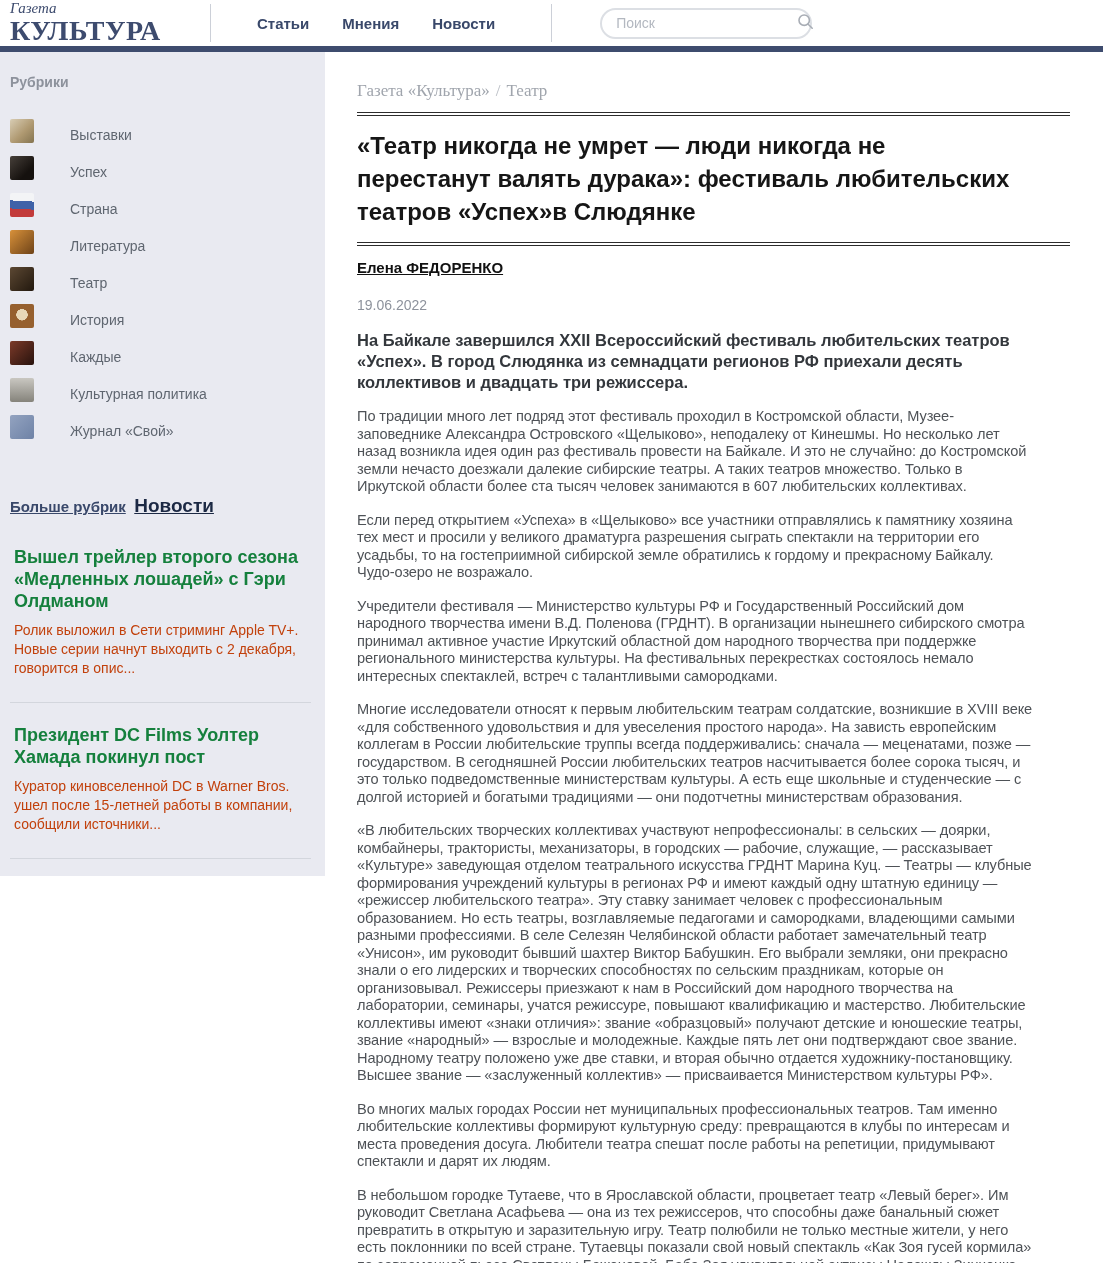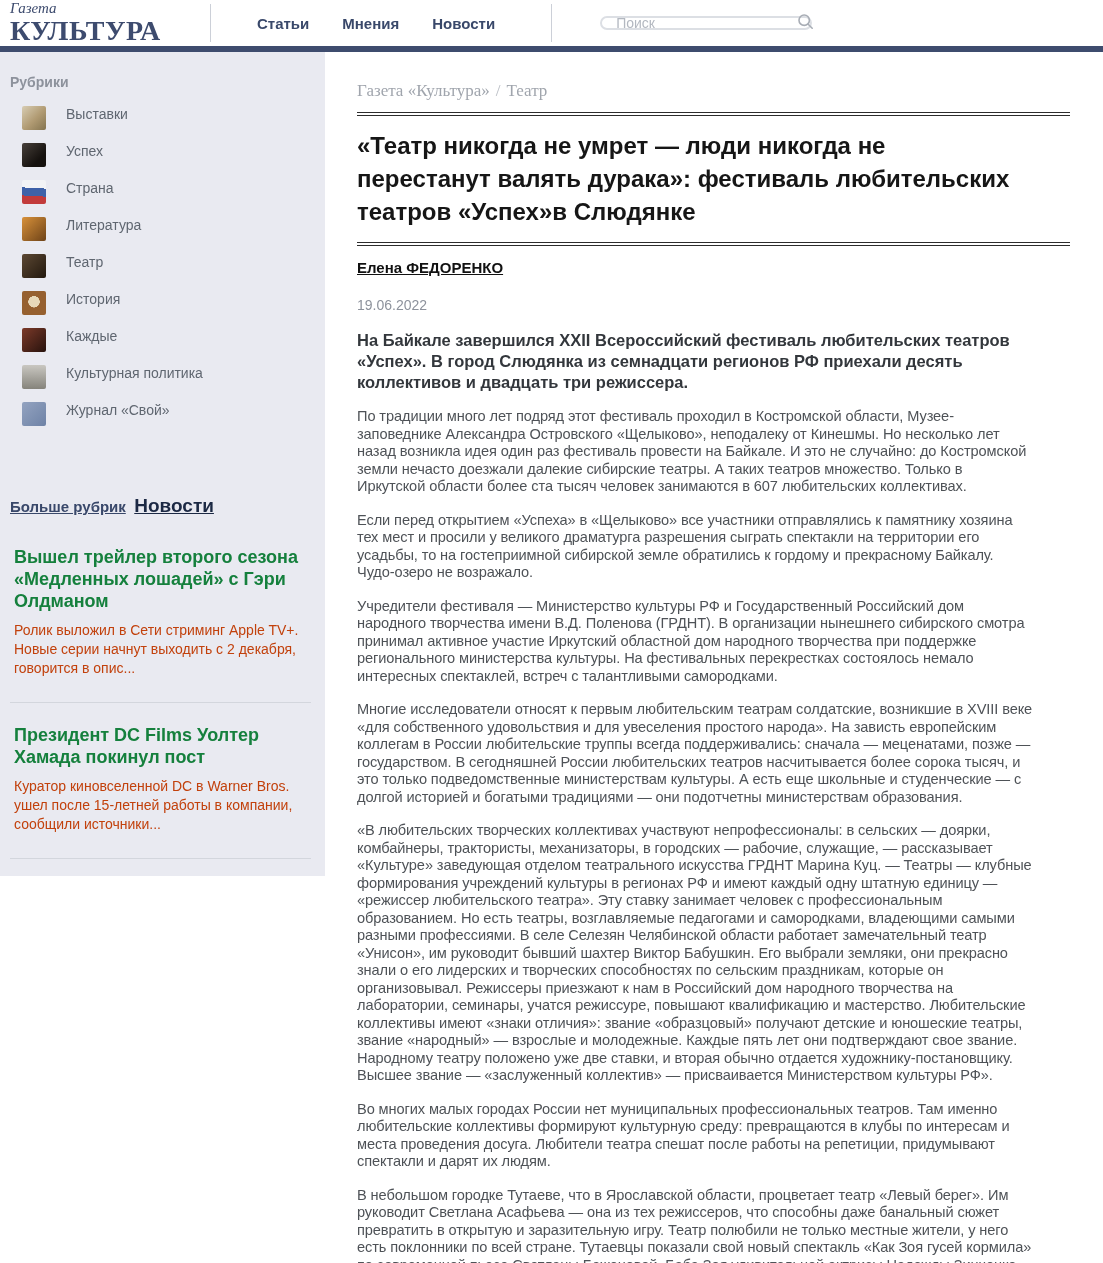--- a/index.html
+++ b/index.html
@@ -27,42 +27,42 @@
     font-size:28px; letter-spacing:.5px; color:#3d4b6e; display:block;
   }
   .vsep { width:1px; height:38px; background:#ccd0d8; }
   .nav { display:flex; gap:33px; padding:0 24px 0 14px; }
   .nav a {
     font-size:15px; font-weight:bold; color:#39486a;
     text-decoration:none; cursor:pointer;
   }
   .search-wrap { padding-left:16px; }
   .search-box {
-    width:212px; height:14px; border:2px solid #dcdfe4; border-radius:17px;
+    width:212px; height:31px; border:2px solid #dcdfe4; border-radius:17px;
     display:flex; align-items:center; padding:0 10px 0 14px; background:#fff;
   }
   .search-box input {
     border:none; outline:none; flex:1; font-size:14px; color:#555;
     font-family:"Liberation Sans", sans-serif; background:transparent;
   }
   .search-box input::placeholder { color:#b3b8c0; }
   .search-btn { background:none; border:none; cursor:pointer; display:flex; padding:0; }
 
   
   .page { display:flex; align-items:flex-start; }
 
   
   .sidebar {
     width:325px; height:824px; background:#e9eaf1;
     padding:22px 14px 0 10px; overflow:hidden; flex:none;
   }
   .rubrics-title { font-size:14px; color:#8d929c; margin-bottom:16px;font-weight:bold; }
   .rubric-row {
-    display:flex; align-items:flex-start; gap:20px; height:37px;
-    cursor:pointer; text-decoration:none;margin-left:12px;
+    display:flex; align-items:flex-end; gap:36px; height:37px;
+    cursor:pointer; text-decoration:none;
   }
   .thumb { width:24px; height:24px; border-radius:2px; flex:none; }
   .thumb-0 { background:linear-gradient(135deg,#d8cdb4,#b09a72 55%,#847450); }
   .thumb-1 { background:linear-gradient(135deg,#47403a,#15110e 70%); }
   .thumb-2 { background:linear-gradient(183deg,#f3f4f6 0 34%,#3f62a8 34% 66%,#c23b3b 66%); }
   .thumb-3 { background:linear-gradient(135deg,#d8913a,#6e4318); }
   .thumb-4 { background:linear-gradient(135deg,#5c4833,#22180e); }
   .thumb-5 { background:radial-gradient(circle at 50% 45%,#e8d8b8 0 31%,#96602f 33%); }
   .thumb-6 { background:linear-gradient(135deg,#7c3a29,#27120d); }
   .thumb-7 { background:linear-gradient(180deg,#c9c7c1,#85837b); }

